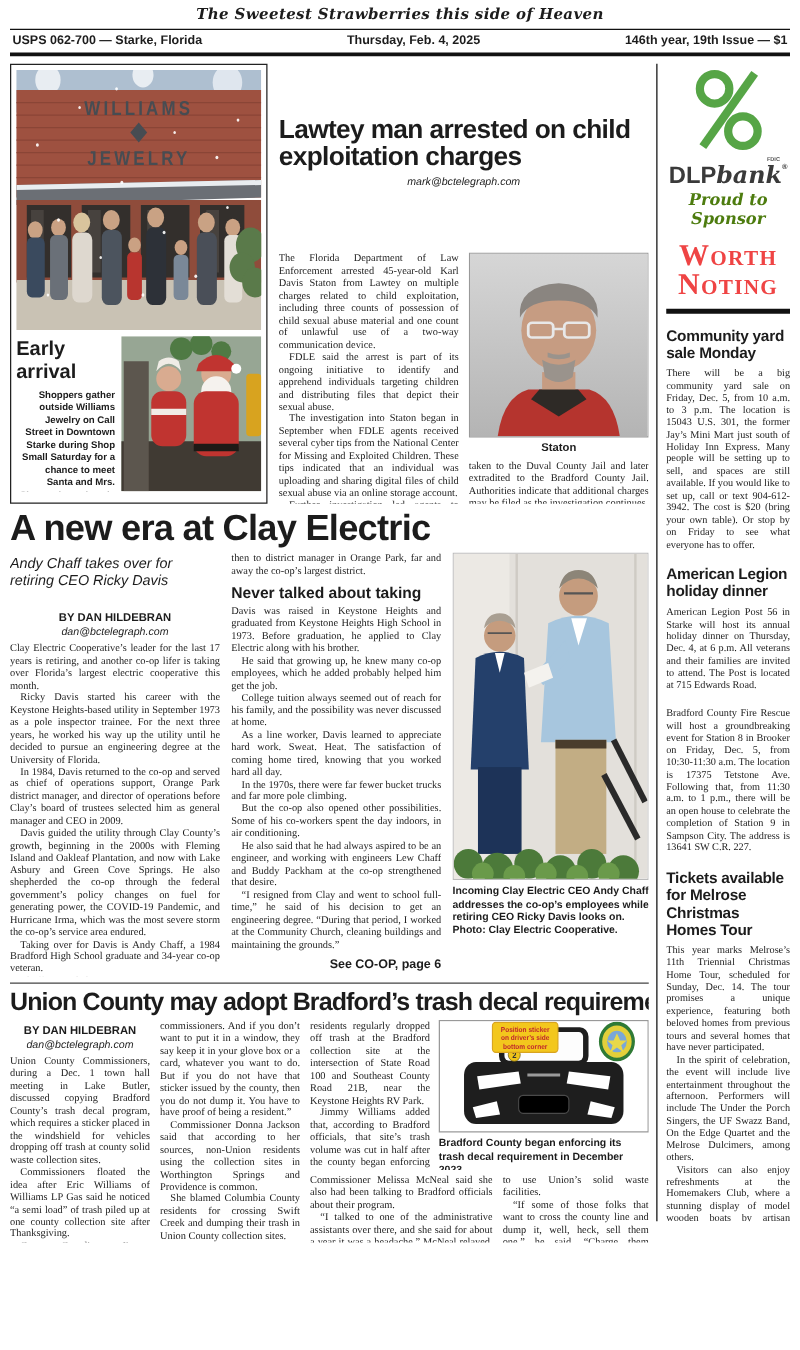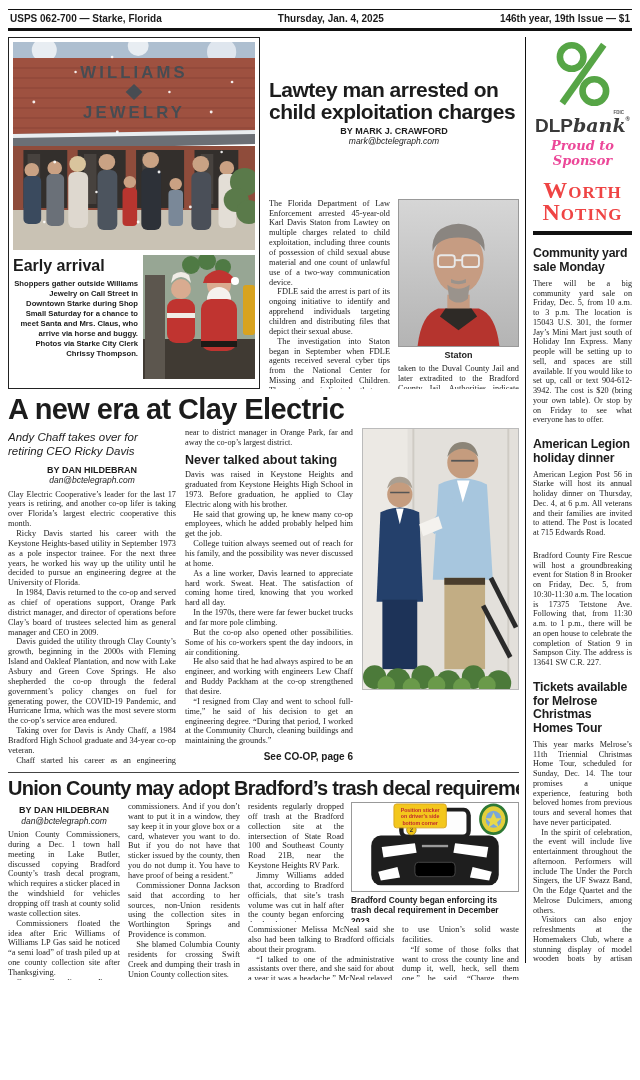--- a/index.html
+++ b/index.html
@@ -24,42 +24,42 @@
   .sidebar { flex:1; border-left:1.5px solid #111; padding-left:7px; overflow:hidden; }
 
   .news-body { font:8.3px/1.19 "Liberation Serif", serif; text-align:justify;
                white-space:pre-line; overflow:hidden; }
   .byline { text-align:center; margin:3px 0 4px; }
   .byline .by-name  { font:bold 9px/1.2 "Liberation Sans", sans-serif; }
   .byline .by-email { font:italic 8.5px/1.2 "Liberation Sans", sans-serif; }
 
   
   .rowA { display:flex; height:352px; }
-  .photobox { width:252px; border:1.5px solid #222; padding:4px; background:#fff; flex:none; }
+  .photobox { width:206px; border:1.5px solid #222; padding:4px; background:#fff; flex:none; }
   .pb-photo { width:100%; height:208px; display:block; }
   .pb-bottom { display:flex; margin-top:5px; height:124px; }
   .pb-text { flex:1; padding-right:5px; overflow:hidden; }
   .pb-head { font:bold 16px/1.1 "Liberation Sans", sans-serif; margin:2px 0 4px; }
   .pb-caption { font:bold 7.7px/1.3 "Liberation Sans", sans-serif; text-align:right; }
   .pb-santa { width:112px; height:124px; flex:none; display:block; }
 
   .lawtey { flex:1; padding-left:9px; overflow:hidden; }
   .lawtey h2 { font:bold 21px/1.04 "Liberation Sans", sans-serif; letter-spacing:-.5px;margin-top:42px; }
   .law-cols { display:flex; gap:8px; margin-top:2px; }
   .law-col { flex:1; overflow:hidden;margin-top:48px; }
   .mug { width:100%; height:148px; display:block; border:1px solid #999; }
   .mug-cap { font:bold 9px/1.2 "Liberation Sans", sans-serif; text-align:center; margin:3px 0 4px; }
 
   
   .clay { margin-top:6px; height:372px; overflow:hidden; }
   .clay h2 { font:bold 29px/1 "Liberation Sans", sans-serif; letter-spacing:-.6px; }
   .clay-cols { display:flex; gap:9px; margin-top:4px; }
   .clay-c1, .clay-c2 { width:168px; flex:none; overflow:hidden; }
   .clay-c3 { flex:1; overflow:hidden; }
-  .clay-sub { font:italic 11.5px/1.2 "Liberation Sans", sans-serif; margin:3px 0 6px; }
+  .clay-sub { font:italic 11.5px/1.2 "Liberation Sans", sans-serif; margin:3px 0 16px; }
   .clay-sub2 { font:bold 12.5px/1.15 "Liberation Sans", sans-serif; margin:5px 0 3px; }
   .jump { font:bold 10px/1.2 "Liberation Sans", sans-serif; text-align:right; margin-top:5px; }
   .ceo-photo { width:100%; height:262px; display:block; border:1px solid #bbb; }
   .fig-cap { font:bold 8.4px/1.22 "Liberation Sans", sans-serif; margin-top:3px; }
 
   
   .union { margin-top:5px; border-top:1px solid #444; padding-top:4px; height:216px; overflow:hidden; }
   .union h2 { font:bold 20px/1.1 "Liberation Sans", sans-serif; letter-spacing:-.7px; white-space:nowrap; }
   .union-cols { display:flex; gap:8px; margin-top:3px; height:178px; }
   .un-c1, .un-c2 { width:112px; flex:none; overflow:hidden; }
@@ -73,39 +73,40 @@
   .un-c4 { flex:1.25; overflow:hidden; }
   .un-c5 { flex:1; overflow:hidden; }
 
   
   .ad { text-align:center; padding-top:4px; }
   .pct { width:62px; height:66px; }
   .brand { font:bold 19px/1 "Liberation Sans", sans-serif; color:#3a3a3a; position:relative; }
   .brand .bank { font:italic 19px/1 "DejaVu Serif", serif; font-weight:600; }
   .brand sup { font-size:6px; vertical-align:top; }
   .fdic { font:bold 4.5px/1 "Liberation Sans", sans-serif; color:#555; text-align:right; padding-right:8px; }
-  .slogan { font:bold italic 13px/1.2 "DejaVu Serif", serif; color:#ec4899; margin-top:3px; }
+  .slogan { font:bold italic 13px/1.2 "DejaVu Serif", serif; color:#4d7c0f; margin-top:3px; }
   .wn { font-variant:small-caps; font:bold 24px/0.95 "Liberation Serif", serif;
         font-variant:small-caps; text-align:center; margin-top:10px; color:#ef4444; }
   .wn span { display:block; letter-spacing:1px; }
   .wn-rule { border-top:4px solid #111; margin:7px 0 12px; }
   .sb-item { margin-bottom:13px; }
   .sb-item h3 { font:bold 12.3px/1.12 "Liberation Sans", sans-serif; margin-bottom:4px; letter-spacing:-.2px; }
   .sb-body { font-size:8.2px; }
 </style>
 </head>
 <body>
 
 <div class="page">
 
   <header>
+    <div class="tagline">The Sweetest Strawberries this side of Heaven</div>
     <div class="rule-thin"></div>
     <div class="infobar">
       <span>USPS 062-700 — Starke, Florida</span>
-      <span>Thursday, Jan. 4, 2025</span>
+      <span>Thursday, Feb. 4, 2025</span>
       <span>146th year, 19th Issue — $1</span>
     </div>
     <div class="rule-thick"></div>
   </header>
 
   <div class="main">
     <div class="left">
 
       <section class="rowA">
 
@@ -211,21 +212,20 @@
               <rect x="58" y="44" width="36" height="52" rx="10" fill="#c03430"></rect>
               <rect x="58" y="86" width="36" height="6" fill="#1e1a16"></rect>
               <rect x="100" y="30" width="12" height="50" rx="3" fill="#d8a31f"></rect>
             </svg>
           </div>
         </figure>
 
         <article class="lawtey">
           <h2>Lawtey man arrested on child exploitation charges</h2>
           <div class="byline">
-            <div class="by-name">BY MARK J. CRAWFORD</div>
             <div class="by-email">mark@bctelegraph.com</div>
           </div>
           <div class="law-cols">
             <div class="law-col news-body">The Florida Department of Law Enforcement arrested 45-year-old Karl Davis Staton from Lawtey on multiple charges related to child exploitation, including three counts of possession of child sexual abuse material and one count of unlawful use of a two-way communication device.
  FDLE said the arrest is part of its ongoing initiative to identify and apprehend individuals targeting children and distributing files that depict their sexual abuse.
  The investigation into Staton began in September when FDLE agents received several cyber tips from the National Center for Missing and Exploited Children. These tips indicated that an individual was uploading and sharing digital files of child sexual abuse via an online storage account.
  Further investigation led agents to identify Staton as the account owner. A search warrant executed on the online storage account revealed video files showing the sexual abuse of children, with some victims depicted in the files being as young as 6 years old.
  On Nov. 24, agents apprehended Staton at his workplace without incident. He was subsequently</div>
             <div class="law-col">
               <svg class="mug" viewBox="0 0 128 148" preserveAspectRatio="none">
@@ -268,21 +268,21 @@
               <div class="by-email">dan@bctelegraph.com</div>
             </div>
             <div class="news-body">Clay Electric Cooperative’s leader for the last 17 years is retiring, and another co-op lifer is taking over Florida’s largest electric cooperative this month.
  Ricky Davis started his career with the Keystone Heights-based utility in September 1973 as a pole inspector trainee. For the next three years, he worked his way up the utility until he decided to pursue an engineering degree at the University of Florida.
  In 1984, Davis returned to the co-op and served as chief of operations support, Orange Park district manager, and director of operations before Clay’s board of trustees selected him as general manager and CEO in 2009.
  Davis guided the utility through Clay County’s growth, beginning in the 2000s with Fleming Island and Oakleaf Plantation, and now with Lake Asbury and Green Cove Springs. He also shepherded the co-op through the federal government’s policy changes on fuel for generating power, the COVID-19 Pandemic, and Hurricane Irma, which was the most severe storm the co-op’s service area endured.
  Taking over for Davis is Andy Chaff, a 1984 Bradford High School graduate and 34-year co-op veteran.
  Chaff started his career as an engineering technician, was promoted to district engineer, and</div>
           </div>
           <div class="clay-c2">
-            <div class="news-body">near to district manager in Orange Park, far and away the co-op’s largest district.</div>
+            <div class="news-body">then to district manager in Orange Park, far and away the co-op’s largest district.</div>
             <h3 class="clay-sub2">Never talked about taking</h3>
             <div class="news-body">Davis was raised in Keystone Heights and graduated from Keystone Heights High School in 1973. Before graduation, he applied to Clay Electric along with his brother.
  He said that growing up, he knew many co-op employees, which he added probably helped him get the job.
  College tuition always seemed out of reach for his family, and the possibility was never discussed at home.
  As a line worker, Davis learned to appreciate hard work. Sweat. Heat. The satisfaction of coming home tired, knowing that you worked hard all day.
  In the 1970s, there were far fewer bucket trucks and far more pole climbing.
  But the co-op also opened other possibilities. Some of his co-workers spent the day indoors, in air conditioning.
  He also said that he had always aspired to be an engineer, and working with engineers Lew Chaff and Buddy Packham at the co-op strengthened that desire.
  “I resigned from Clay and went to school full-time,” he said of his decision to get an engineering degree. “During that period, I worked at the Community Church, cleaning buildings and maintaining the grounds.”</div>
             <div class="jump">See CO-OP, page 6</div>
@@ -327,20 +327,21 @@
                   <circle cx="140" cy="256" r="13"></circle>
                 </g>
               <g fill="#6a9a4a">
                   <circle cx="24" cy="258" r="9"></circle>
                   <circle cx="50" cy="260" r="9"></circle>
                   <circle cx="76" cy="258" r="9"></circle>
                   <circle cx="102" cy="260" r="9"></circle>
                   <circle cx="128" cy="258" r="9"></circle>
                 </g>
             </svg>
+            <figcaption class="fig-cap">Incoming Clay Electric CEO Andy Chaff addresses the co-op’s employees while retiring CEO Ricky Davis looks on. Photo: Clay Electric Cooperative.</figcaption>
           </div>
         </div>
       </section>
 
       <section class="union">
         <h2>Union County may adopt Bradford’s trash decal requirement</h2>
         <div class="union-cols">
           <div class="un-c1">
             <div class="byline">
               <div class="by-name">BY DAN HILDEBRAN</div>

